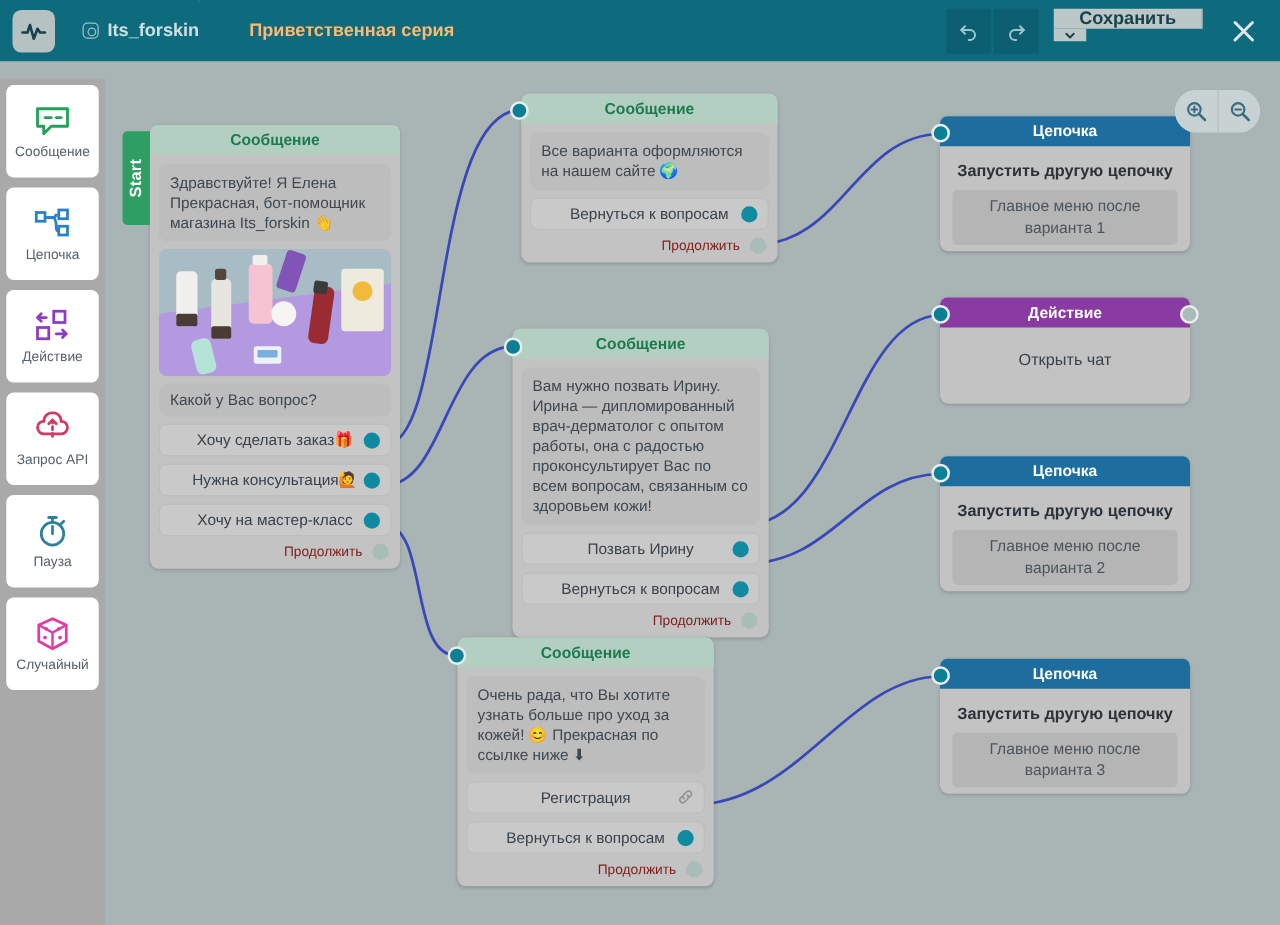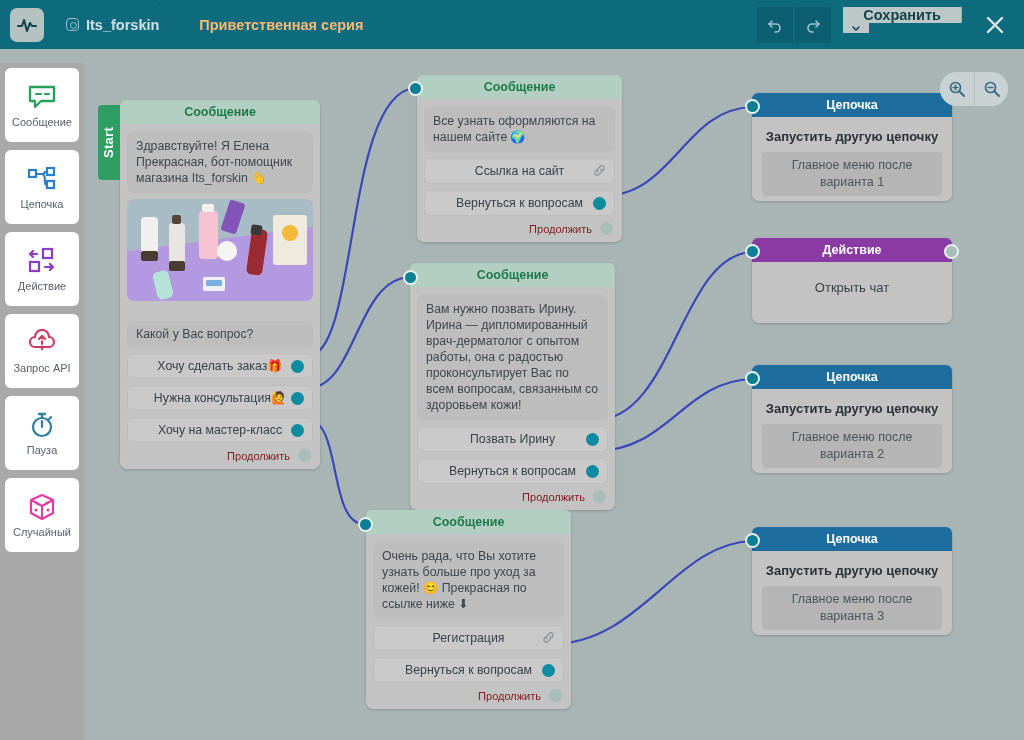--- a/index.html
+++ b/index.html
@@ -114,21 +114,21 @@
     font-size: 12.3px; color: #3e474e; line-height: 16px;
   }
   .img-wrap { margin-top: 6px; border-radius: 7px; overflow: hidden; height: 102px; }
   .btn-row {
     background: #c9c9c9; border: 1px solid #bdbdbd; border-radius: 6px;
     height: 26px; margin-top: 6px; display: flex; align-items: center;
     justify-content: center; position: relative; font-size: 12.3px; color: #39424a;
     cursor: pointer;
   }
   .btn-flat {
-    background: #bdbdbd; border-radius: 7px; height: 26px; margin-top: 20px;
+    background: #bdbdbd; border-radius: 7px; height: 26px; margin-top: 6px;
     display: flex; align-items: center; padding: 0 9px;
     font-size: 12.3px; color: #3e474e;
   }
   .clip { position: absolute; right: 8px; top: 5px; opacity: .45; }
   .cont-row {
     display: flex; align-items: flex-end; justify-content: flex-end;
     gap: 8px; margin-top: 6px; padding-right: 2px;
     font-size: 11px; color: #7f1d1d;
   }
   .dot { width: 13px; height: 13px; border-radius: 50%; background: #0e8ba0; flex: 0 0 auto; }
@@ -383,30 +383,21 @@
           <span>Продолжить</span>
           <span class="dot dot-pale"></span>
         </div>
       </div>
     </div>
 
     <div class="dot-anchor" style="left:324px; top:18px;"></div>
     <div class="node node-msg" style="left:333px; top:12px; width:205px;">
       <div class="node-hdr hdr-msg">Сообщение</div>
       <div class="msg-body">
-        <div class="bubble">Все узнать оформляются на нашем сайте 🌍</div>
-        <div class="btn-row">
-          <span>Ссылка на сайт</span>
-          <span class="clip">
-            <svg width="13" height="13" viewBox="0 0 14 14">
-              <path d="M5.5 8.5 a2.5 2.5 0 0 1 0 -3.5 l2.5 -2.5 a2.5 2.5 0 0 1 3.5 3.5 l-1.2 1.2" fill="none" stroke="#4a535a" stroke-width="1.4" stroke-linecap="round"></path>
-              <path d="M8.5 5.5 a2.5 2.5 0 0 1 0 3.5 l-2.5 2.5 a2.5 2.5 0 0 1 -3.5 -3.5 l1.2 -1.2" fill="none" stroke="#4a535a" stroke-width="1.4" stroke-linecap="round"></path>
-            </svg>
-          </span>
-        </div>
+        <div class="bubble">Все варианта оформляются на нашем сайте 🌍</div>
         <div class="btn-row">
           <span>Вернуться к вопросам</span>
           <span class="dot dot-out"></span>
         </div>
         <div class="cont-row">
           <span>Продолжить</span>
           <span class="dot dot-pale"></span>
         </div>
       </div>
     </div>

